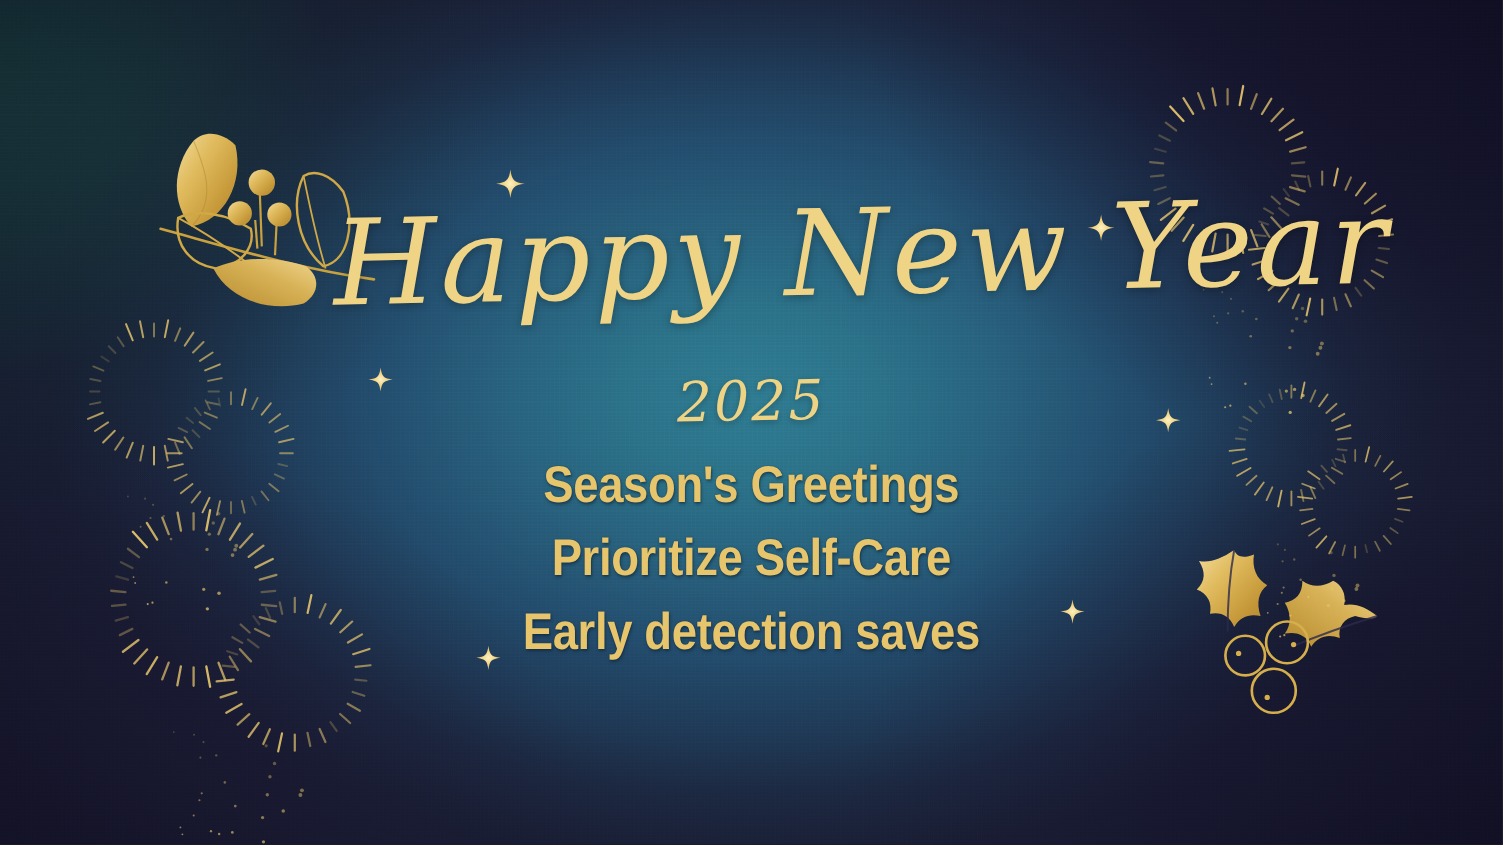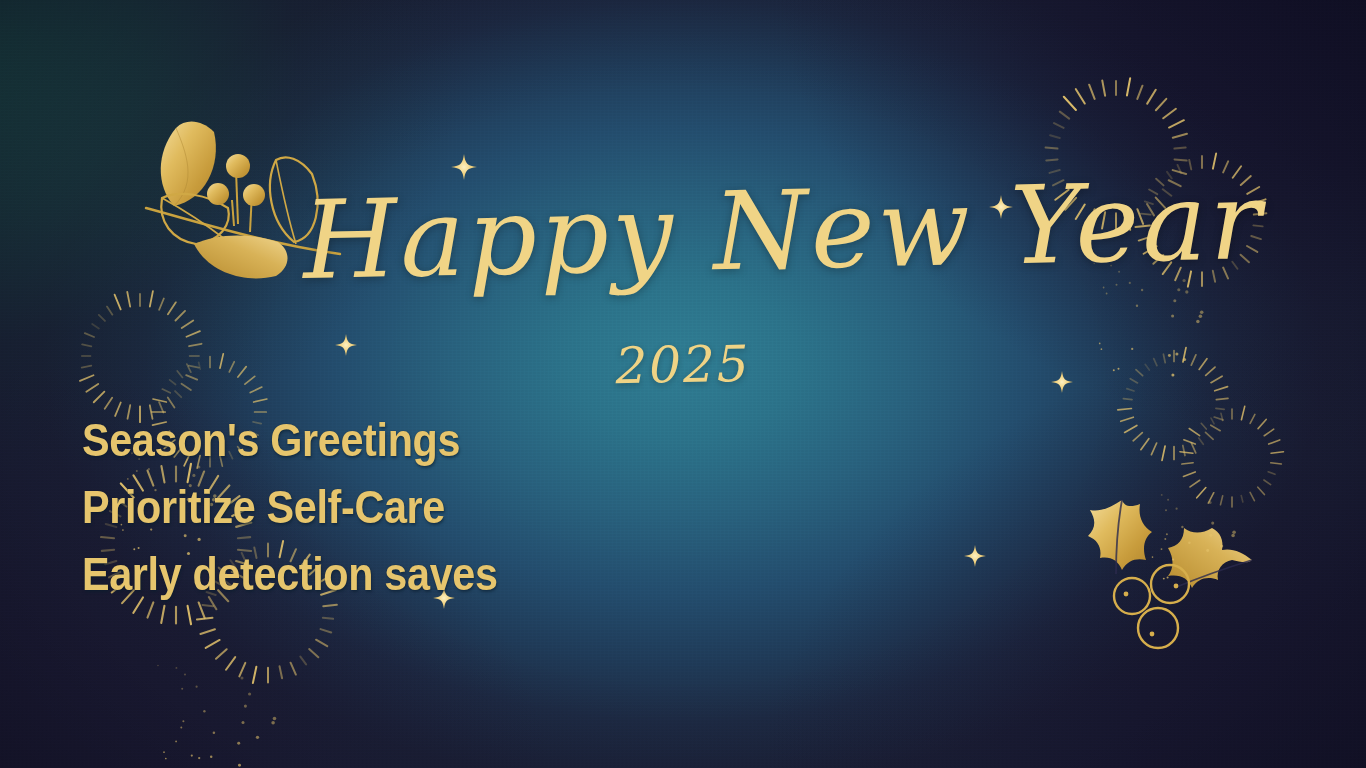--- a/index.html
+++ b/index.html
@@ -123,21 +123,21 @@
     font-size: 50px;
     letter-spacing: 2px;
     color: #efd385;
     text-shadow: 0 2px 6px rgba(0,0,0,.25);
   }
   #message-lines {
     position: absolute;
     left: 0;
     top: 406px;
     width: 1366px;
-    text-align: left;
+    text-align: center;
   }
   .msg-line {
     display: block;
     font-family: "Liberation Sans", sans-serif;
     font-weight: 700;
     font-size: 47px;
     line-height: 67px;
     letter-spacing: -0.4px;
     color: #e6c56d;
     transform: scaleX(0.88);

